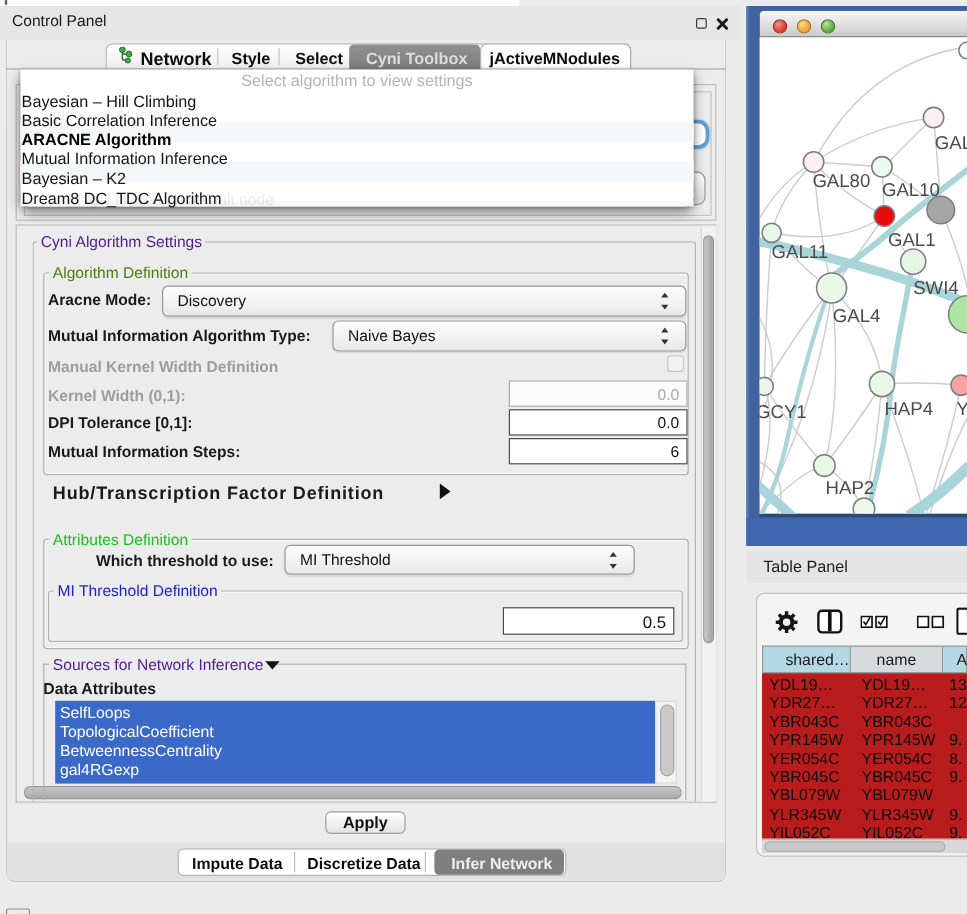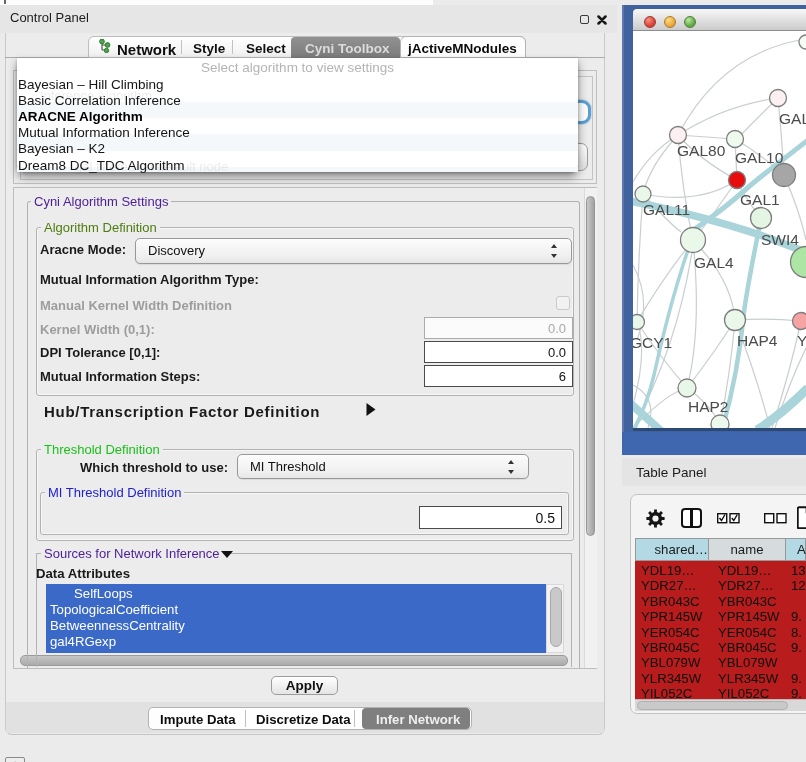--- a/index.html
+++ b/index.html
@@ -85,20 +85,27 @@
 
 <div class="lbl" style="left:40px;top:242px;">Aracne Mode:</div>
 <div class="combo" style="left:135px;top:238px;width:435px;height:24px;">
   <div class="ct">Discovery</div>
   <svg class="carrows" viewBox="0 0 8 16">
         <path d="M4 1 L7 5 L1 5 Z" fill="#333"></path>
         <path d="M4 15 L7 11 L1 11 Z" fill="#333"></path>
       </svg>
 </div>
 <div class="lbl" style="left:40px;top:271.5px;">Mutual Information Algorithm Type:</div>
+<div class="combo" style="left:277px;top:267px;width:293px;height:24px;">
+  <div class="ct">Naive Bayes</div>
+  <svg class="carrows" viewBox="0 0 8 16">
+        <path d="M4 1 L7 5 L1 5 Z" fill="#333"></path>
+        <path d="M4 15 L7 11 L1 11 Z" fill="#333"></path>
+      </svg>
+</div>
 <div class="glbl" style="left:40px;top:297.5px;">Manual Kernel Width Definition</div>
 <div class="abs" style="left:556px;top:296px;width:14px;height:14px;border:1px solid #c9c9c9;border-radius:3px;background:#f2f2f2;box-sizing:border-box;"></div>
 <div class="glbl" style="left:40px;top:321.5px;">Kernel Width (0,1):</div>
 <div class="abs" style="left:424px;top:317px;width:149px;height:22px;border:1px solid #ababab;background:#fbfbfb;box-sizing:border-box;">
       <span style="position:absolute;right:6px;top:3px;font-size:13px;color:#a9a9a9;">0.0</span>
     </div>
 <div class="lbl" style="left:40px;top:345px;">DPI Tolerance [0,1]:</div>
 <div class="tf" style="left:424px;top:341px;width:149px;height:22px;box-sizing:border-box;">
       <span>0.0</span>
     </div>
@@ -106,21 +113,21 @@
 <div class="tf" style="left:424px;top:364.5px;width:149px;height:22px;box-sizing:border-box;">
       <span>6</span>
     </div>
 
 <div class="lbl" style="left:44px;top:402.5px;font-size:15px;letter-spacing:0.7px;">Hub/Transcription Factor Definition</div>
 <svg class="abs" style="left:364px;top:402px;" width="13" height="15" viewBox="0 0 12 15">
       <path d="M2 1 L11 7.5 L2 14 Z" fill="#111"></path>
     </svg>
 
 <div class="group" style="left:36px;top:449px;width:536px;height:90px;"></div>
-<div class="gtitle" style="left:41px;top:442px;color:#19c119;">Threshold Definition</div>
+<div class="gtitle" style="left:41px;top:442px;color:#19c119;">Attributes Definition</div>
 <div class="lbl" style="left:80px;top:459.5px;">Which threshold to use:</div>
 <div class="combo" style="left:237px;top:454px;width:290px;height:23px;">
   <div class="ct">MI Threshold</div>
   <svg class="carrows" viewBox="0 0 8 16">
         <path d="M4 1 L7 5 L1 5 Z" fill="#333"></path>
         <path d="M4 15 L7 11 L1 11 Z" fill="#333"></path>
       </svg>
 </div>
 <div class="group" style="left:40px;top:492px;width:527px;height:41px;"></div>
 <div class="gtitle" style="left:45px;top:485px;color:#2021d0;">MI Threshold Definition</div>
@@ -128,21 +135,21 @@
       <span style="font-size:14px;">0.5</span>
     </div>
 
 <div class="abs" style="left:36px;top:553px;width:536px;height:114px;border:1px solid #b2b2b2;border-bottom:none;box-sizing:border-box;"></div>
 <div class="gtitle" style="left:41px;top:546px;">Sources for Network Inference</div>
 <svg class="abs" style="left:220px;top:549px;" width="14" height="10" viewBox="0 0 14 10">
       <path d="M1 2 L13 2 L7 9 Z" fill="#111"></path>
     </svg>
 <div class="lbl" style="left:36px;top:566px;font-size:13.2px;">Data Attributes</div>
 <div class="abs" style="left:46px;top:584px;width:500px;height:69px;background:#3a69c7;"></div>
-<div class="abs" style="left:50px;top:585.5px;font-size:13.2px;color:#fff;margin-left:24px;">SelfLoops</div>
+<div class="abs" style="left:50px;top:585.5px;font-size:13.2px;color:#fff;">SelfLoops</div>
 <div class="abs" style="left:50px;top:601.7px;font-size:13.2px;color:#fff;">TopologicalCoefficient</div>
 <div class="abs" style="left:50px;top:617.9px;font-size:13.2px;color:#fff;">BetweennessCentrality</div>
 <div class="abs" style="left:50px;top:634.1px;font-size:13.2px;color:#fff;">gal4RGexp</div>
 <div class="abs" style="left:546px;top:584px;width:18px;height:69px;background:#f3f3f3;border:1px solid #d9d9d9;box-sizing:border-box;"></div>
 <div class="abs" style="left:549.5px;top:587px;width:12px;height:60px;background:#c9c9c9;border:1px solid #a8a8a8;border-radius:6px;box-sizing:border-box;"></div>
 
 <div class="abs" style="left:271px;top:676px;width:67px;height:19px;background:linear-gradient(#ffffff,#e4e4e4);border:1px solid #9d9d9d;border-radius:5px;box-sizing:border-box;"></div>
 <div class="abs" style="left:271px;top:678px;width:67px;text-align:center;font-size:13.5px;font-weight:600;color:#101010;">Apply</div>
 
 <div class="abs" style="left:6px;top:702px;width:598px;height:31px;background:#e1e1e1;"></div>

